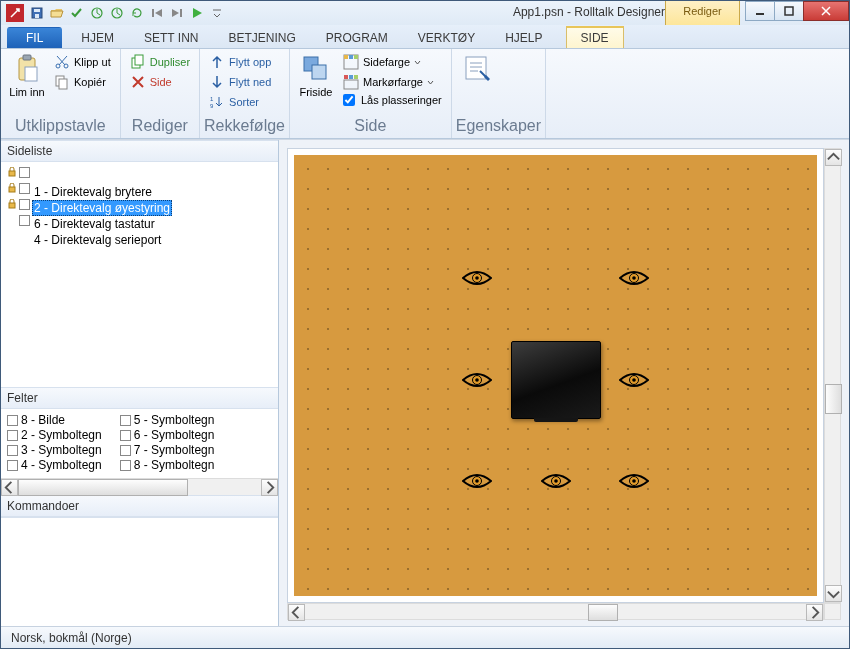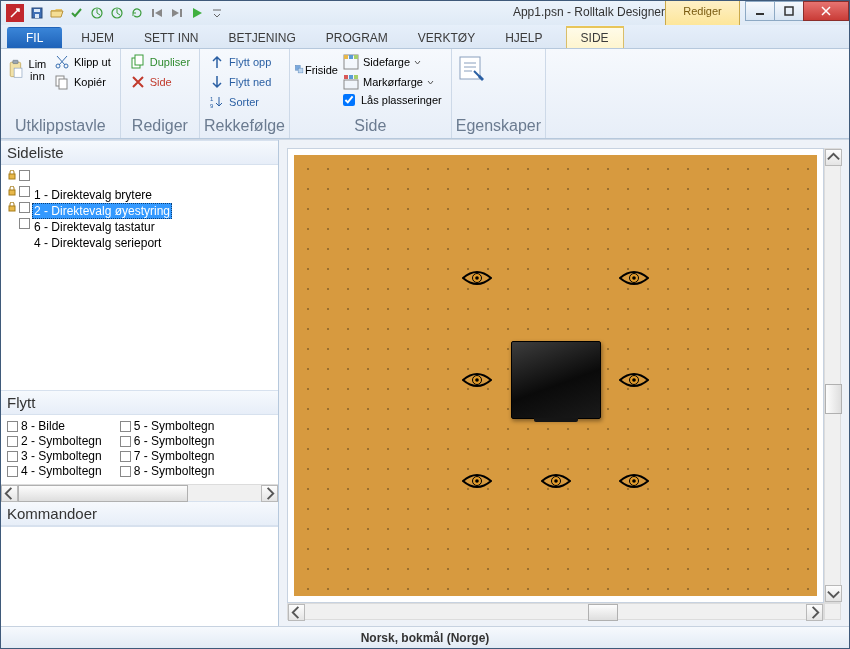--- a/index.html
+++ b/index.html
@@ -23,36 +23,36 @@
   .ribbon-tabs { height:24px; background:linear-gradient(#e6effa,#dce7f4); border-bottom:1px solid #b6c8dc; display:flex; align-items:flex-end; padding-left:6px; font-size:12px; }
   .ribbon-tab { padding:3px 14px 3px 14px; color:#3b3b3b; border:1px solid transparent; border-bottom:none; cursor:default; }
   .ribbon-tab.file { background:linear-gradient(#3a85d8,#1e62b8); color:#fff; border-radius:3px 3px 0 0; margin-right:4px; padding:3px 18px;}
   .ribbon-tab.context-active { background:linear-gradient(#fffbe8,#fef5cf); border-color:#d9be6a; border-top:2px solid #e8c559; border-bottom:none; padding-top:3px;}
 
   
   .ribbon { height:90px; background:linear-gradient(#f6f9fd,#e7eef8); border-bottom:1px solid #b6c8dc; display:flex; font-size:11px; }
   .group { border-right:1px solid #cdd9e8; display:flex; flex-direction:column; padding:2px 4px 0 4px; }
   .group-body { flex:1; display:flex; align-items:flex-start; }
   .group-label { text-align:center; color:#6b7b90; font-size:16px; padding:2px 0 3px 0; }
-  .big-btn { display:flex; align-items:center; width:44px; padding:2px 0; }
+  .big-btn { display:flex; flex-direction:column; align-items:center; width:44px; padding:2px 0; }
   .big-btn .bico { width:32px; height:32px; display:flex; align-items:center; justify-content:center; }
   .big-btn span { text-align:center; line-height:12px; margin-top:1px; }
   .stack { display:flex; flex-direction:column; gap:2px; padding:2px 2px; }
   .small-btn { display:flex; align-items:center; gap:4px; padding:1px 3px; }
   .small-btn .sico { width:16px; height:16px; display:flex; align-items:center; justify-content:center; }
   .small-btn .dd { width:7px; height:7px; }
   .green-text { color:#2e8b2e; }
   .red-text { color:#c13a2c; }
   .blue-text { color:#2a5fa3; }
   input.cb { width:12px; height:12px; margin:0 2px 0 0; }
 
   
   .workspace { flex:1; display:flex; min-height:0; border-top:1px solid #cfd8e4; }
   .sidebar { width:278px; background:#fff; border-right:1px solid #b6c8dc; display:flex; flex-direction:column; }
-  .panel-header { background:linear-gradient(#f6f9fd,#e7eef8); border-top:1px solid #d7e1ee; border-bottom:1px solid #d7e1ee; padding:3px 6px; font-size:15px; color:#333; }
+  .panel-header { background:linear-gradient(#f6f9fd,#e7eef8); border-top:1px solid #d7e1ee; border-bottom:1px solid #d7e1ee; padding:3px 6px; font-size:12px; color:#333; }
   .tree { flex:0 0 auto; overflow:auto; padding:2px 0; font-size:12px; background:#fff; }
   .tree-row { display:flex; align-items:center; height:16px; padding-left:6px; gap:2px; }
   .tree-row .lock { width:10px; height:10px; }
   .tree-row .lock.hidden { visibility:hidden; }
   .tree-row .box { width:11px; height:11px; border:1px solid #888; background:#fff; }
   .tree-row.sel { background:#fff; }
   .tree-row.sel .label-wrap { background:#3399ff; color:#fff; border:1px dotted #0a3f76; padding:0 1px; }
   .label-wrap { padding:0 2px;margin-top:39px; }
 
   .felter { flex:0 0 auto; }
@@ -91,21 +91,21 @@
   .vscroll .uar,.vscroll .dar { height:17px; width:17px; position:absolute; left:0; background:linear-gradient(#fdfdfd,#e4e4e4); border:1px solid #b9b9b9; display:flex; align-items:center; justify-content:center;}
   .vscroll .uar{top:0;} .vscroll .dar{bottom:0;}
   .vscroll .thumb { position:absolute; left:0; width:17px; background:linear-gradient(90deg,#fdfdfd,#dedede); border:1px solid #b0b0b0; }
 
   .canvas-hscroll { height:17px; background:#f0f0f0; border:1px solid #dcdcdc; position:relative; margin-top:0; }
   .canvas-hscroll .lar,.canvas-hscroll .rar { width:17px;height:17px;position:absolute;top:0;background:linear-gradient(#fdfdfd,#e4e4e4);border:1px solid #b9b9b9;display:flex;align-items:center;justify-content:center;}
   .canvas-hscroll .lar{left:0;} .canvas-hscroll .rar{right:0;}
   .canvas-hscroll .thumb{position:absolute;top:0;height:17px;background:linear-gradient(#fdfdfd,#dedede);border:1px solid #b0b0b0;}
 
   
-  .statusbar { height:22px; background:linear-gradient(#f6f9fd,#e2ebf5); border-top:1px solid #c7d2e0; display:flex; justify-content:center; align-items:center; padding:0 10px; font-size:12px; color:#333;font-weight:bold;}
+  .statusbar { height:22px; background:linear-gradient(#f6f9fd,#e2ebf5); border-top:1px solid #c7d2e0; display:flex; justify-content:flex-start; align-items:center; padding:0 10px; font-size:12px; color:#333;}
 </style>
 </head>
 <body>
 
 <div class="window">
 
   <div class="titlebar">
     <div class="qat">
       <div class="app-icon">
         <svg viewBox="0 0 12 12">
@@ -399,21 +399,21 @@
           <span class="box"></span>
           <span class="label-wrap">6 - Direktevalg tastatur</span>
         </div>
         <div class="tree-row">
           <svg class="lock hidden" viewBox="0 0 10 10"></svg>
           <span class="box"></span>
           <span class="label-wrap">4 - Direktevalg serieport</span>
         </div>
       </div>
 
-      <div class="panel-header">Flytt</div>
+      <div class="panel-header">Felter</div>
       <div class="felter">
         <div class="felter-body">
           <div class="felter-col">
             <div class="felter-row">
                 <span class="box"></span>
                 <span>8 - Bilde</span>
               </div>
             <div class="felter-row">
                 <span class="box"></span>
                 <span>2 - Symboltegn</span>

